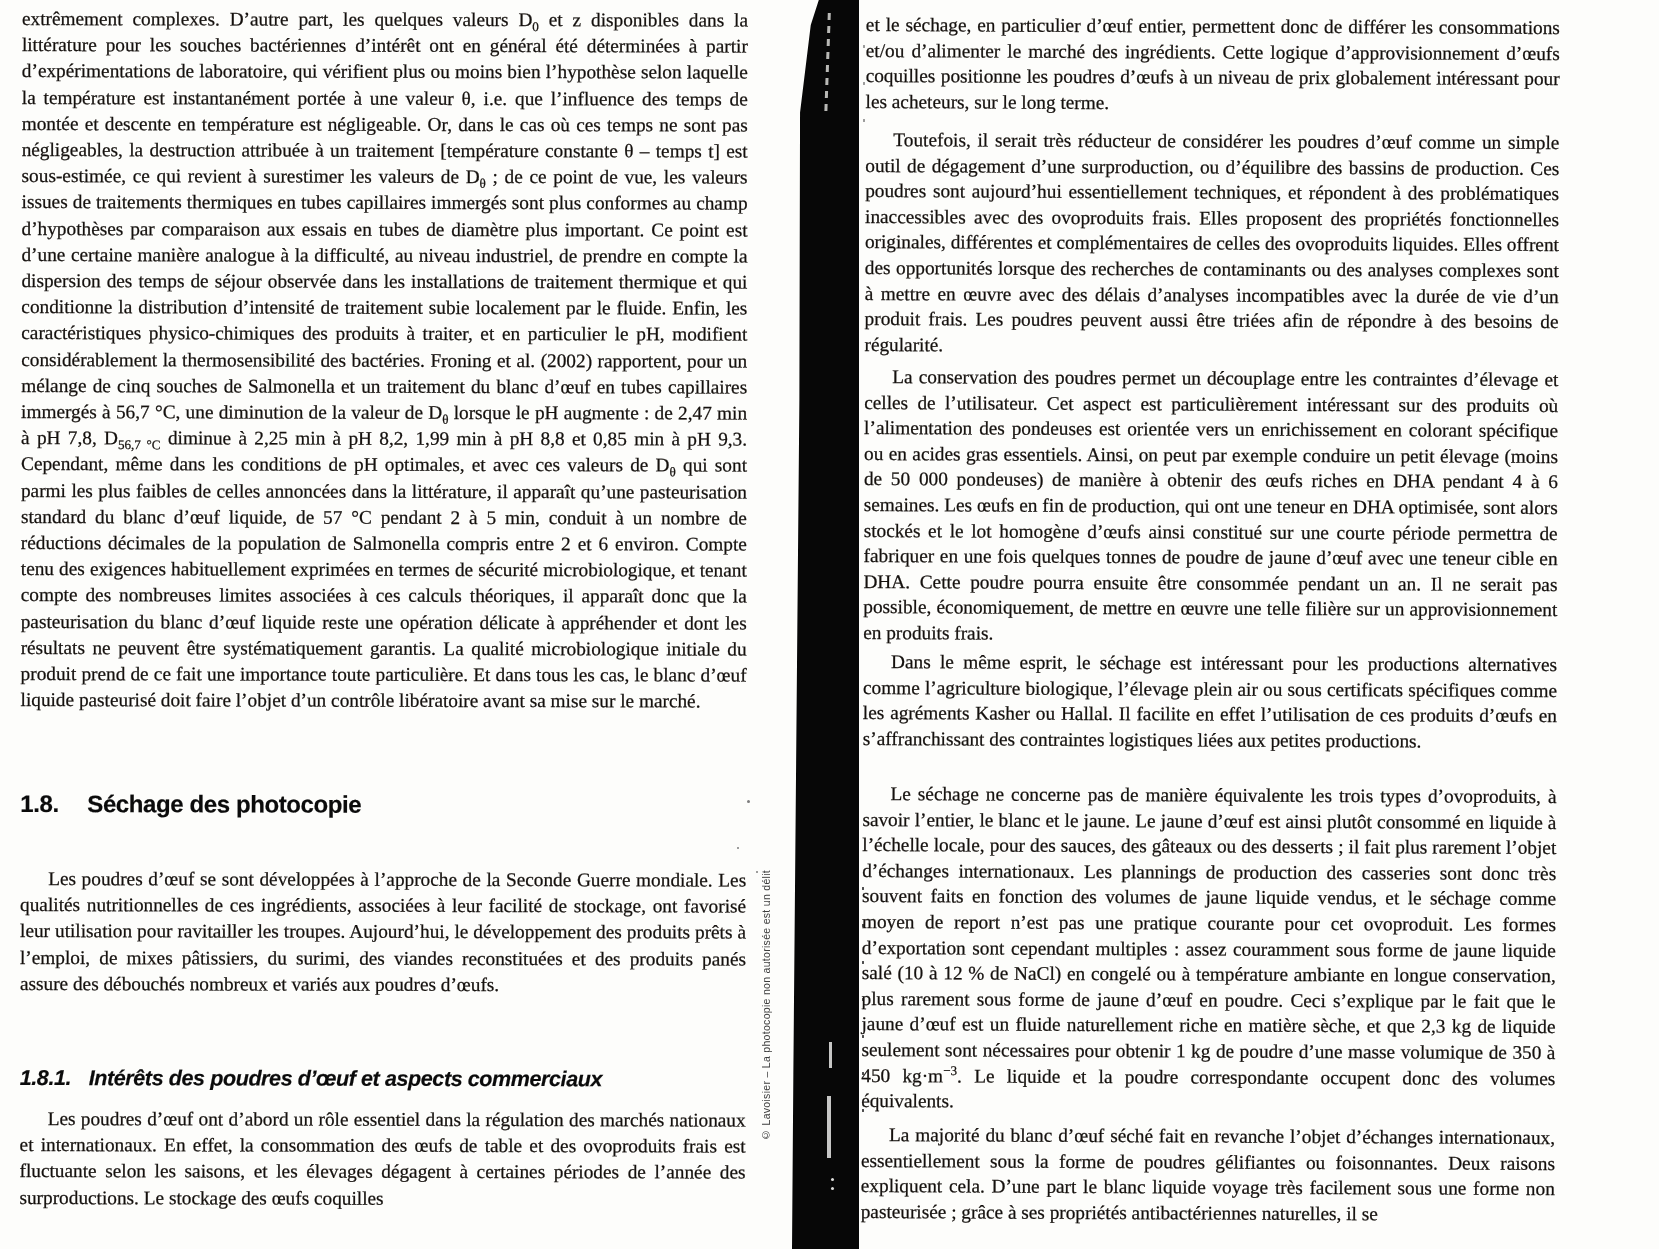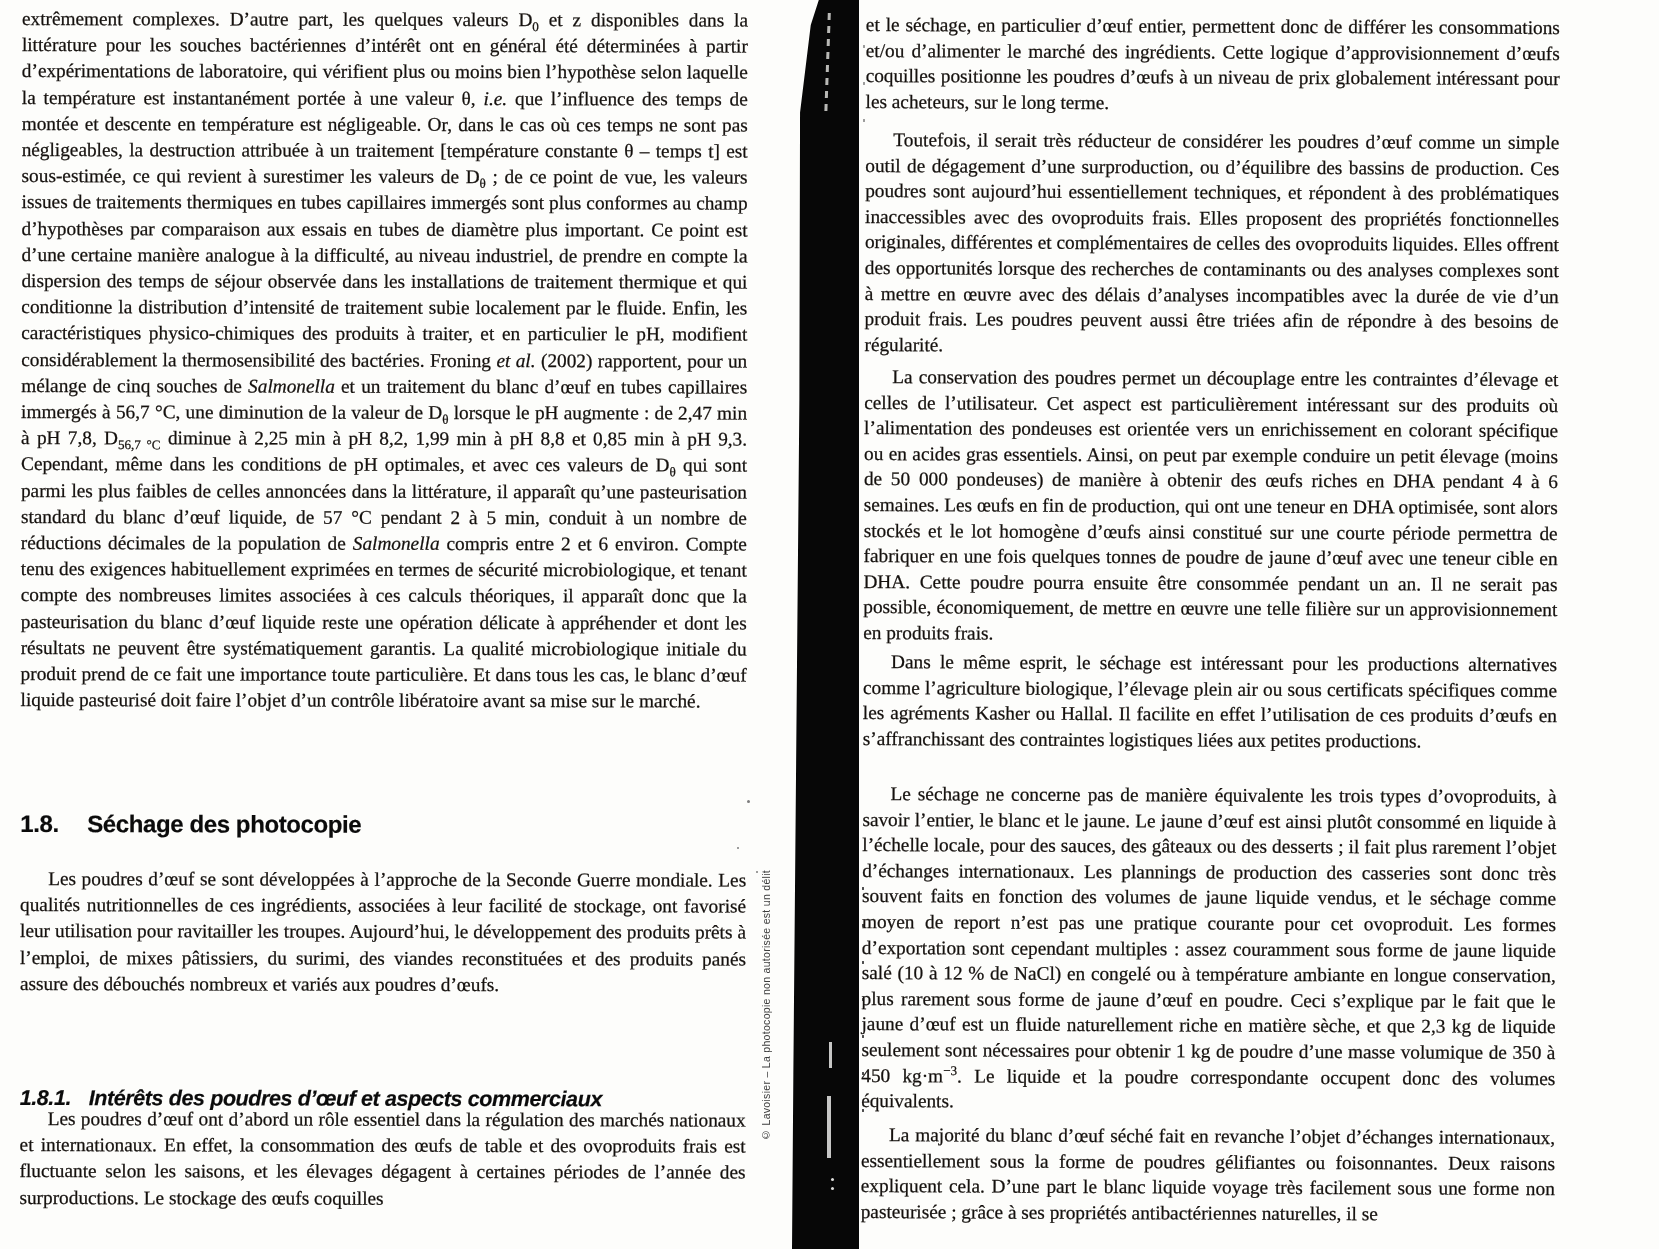--- a/index.html
+++ b/index.html
@@ -22,35 +22,35 @@
     font:19.3px/26.2px "Liberation Serif", serif;
     color:#15110e;
     text-align:justify;
     hyphens:auto;
     -webkit-text-stroke:0.25px #15110e;
     margin:0;
   }
   .page-right .body-text { line-height:25.6px; }
   .indent { text-indent:28px; }
 
-  .seg-i   { font-style:italic; }
+  .seg-i   { }
   .seg-sub { vertical-align:sub;   font-size:0.68em; line-height:0; }
   .seg-sup { vertical-align:super; font-size:0.68em; line-height:0; }
 
   
   .h-section, .h-subsection {
     position:absolute; left:0; right:0; margin:0;
     font-family:"Liberation Sans", sans-serif;
     font-weight:700; color:#0b0b0b;
     letter-spacing:-0.4px;
     -webkit-text-stroke:0.2px #0b0b0b;
   }
   .h-section    { font-size:24px; }
   .h-subsection { font-size:21.5px; font-style:italic; }
-  .h-num { display:inline-block; min-width:53px;margin-top:20px; }
+  .h-num { display:inline-block; min-width:53px; }
   .h-subsection .h-num { min-width:55px; margin-right:14px; }
   .h-section .h-num { margin-right:14px; }
 
   
   .copyright-vert {
     position:absolute; left:757px; top:850px; height:310px; width:18px;
     writing-mode:vertical-rl; transform:rotate(180deg);
     font:10.5px/18px "Liberation Sans", sans-serif;
     color:#3c3c3c; letter-spacing:0.3px; text-align:center;
     white-space:nowrap;

